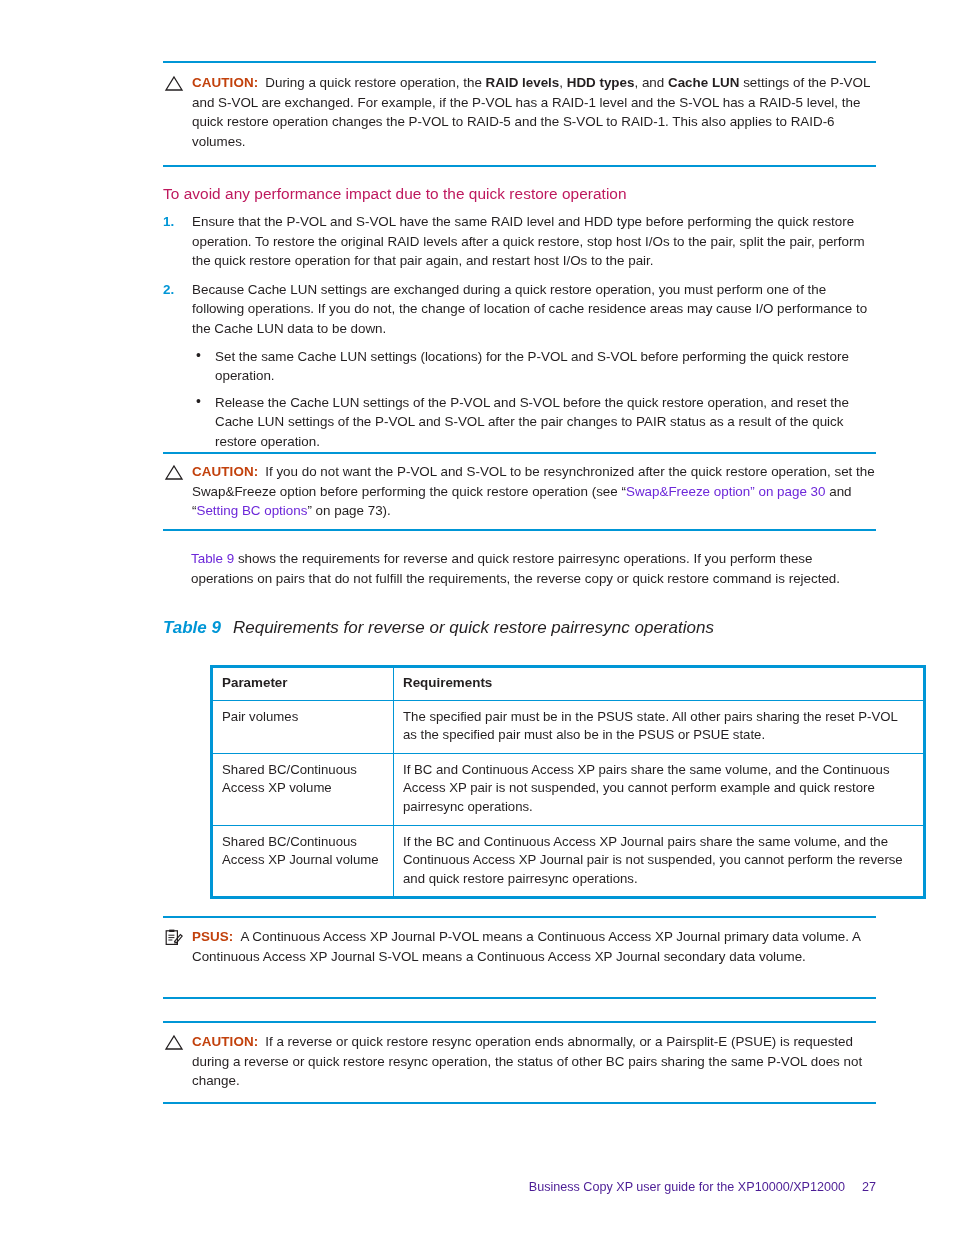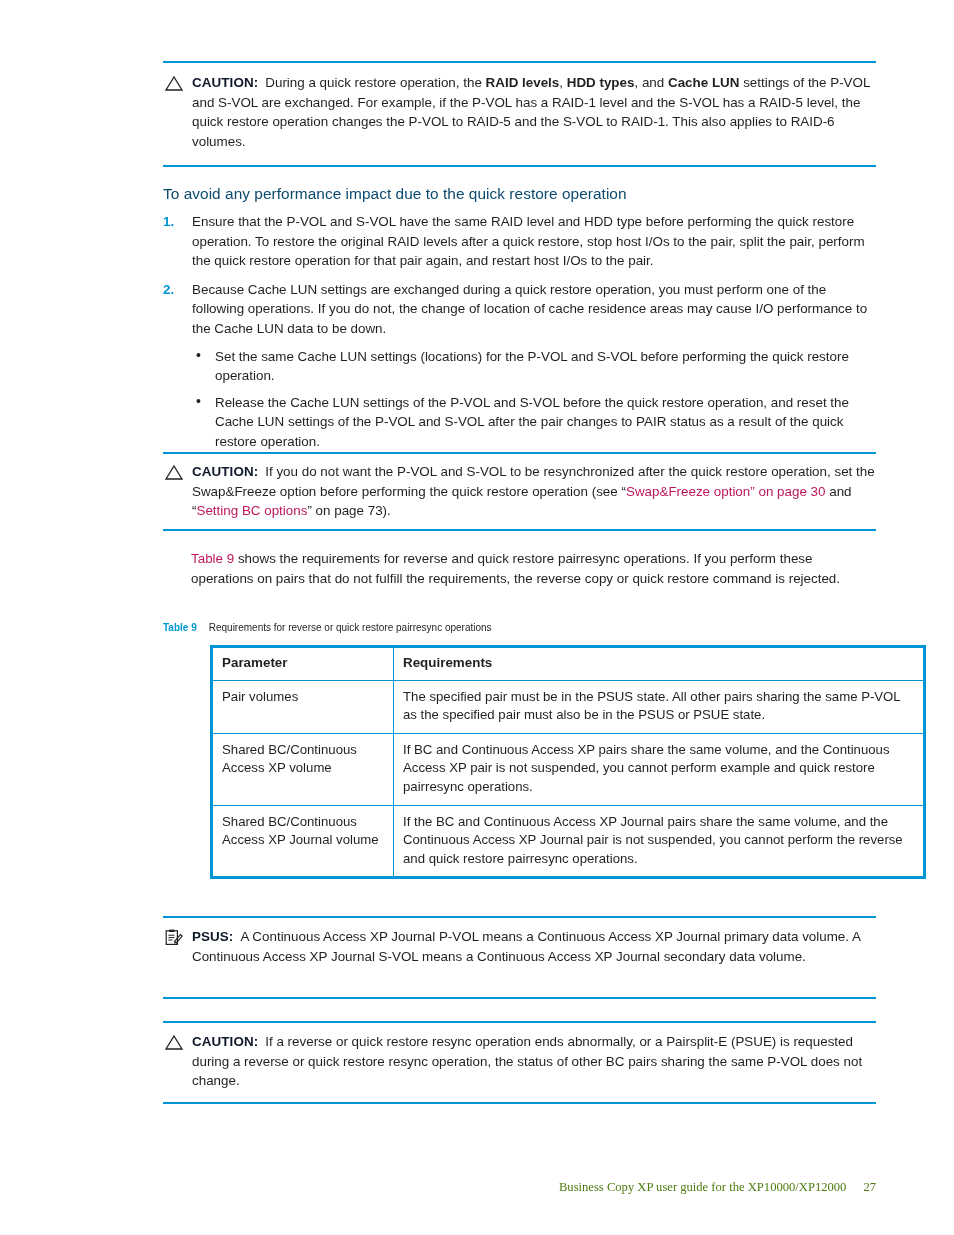--- a/index.html
+++ b/index.html
@@ -43,30 +43,30 @@
     line-height: 19.5px;
   }
   .admon .admon-icon {
     position: absolute;
     left: 0;
     top: 2px;
     width: 22px;
     height: 17px;
   }
   .admon-label {
-    color: #0f172a;
+    color: #c2410c;
     font-weight: bold;
     letter-spacing: 0.1px;
   }
   .admon-gap { display: inline-block; width: 7px; }
   .admon-body { }
 
   
   .sec-heading {
-    color: #0c4a6e;
+    color: #be185d;
     font-size: 15.4px;
     font-weight: normal;
     line-height: 20px;
     letter-spacing: 0.05px;
   }
 
   
   ol.numlist {
     list-style: none;
     margin: 0;
@@ -108,28 +108,29 @@
     color: #231f20;
   }
 
   .para {
     font-size: 13.4px;
     line-height: 19.6px;
     margin-left: 28px;
   }
 
   a.xref, .xref {
-    color: #be185d;
+    color: #6d28d9;
     text-decoration: none;
   }
 
   
   .table-caption {
-    font-size: 10px;
+    font-size: 17px;
     line-height: 18px;
+    font-style: italic;
   }
   .table-caption .tc-label {
     color: #0096d6;
     font-weight: bold;
   }
   .table-caption .tc-gap { display: inline-block; width: 12px; }
 
   
   table.req-table {
     border-collapse: collapse;
@@ -156,22 +157,21 @@
   }
 
   
   .footer {
     position: absolute;
     left: 163px;
     width: 713px;
     top: 1180px;
     text-align: right;
     font-size: 12.6px;
-    color: #4d7c0f;
-    font-family: Liberation Serif, serif;
+    color: #4c1d95;
   }
   .footer .pagenum {
     display: inline-block;
     margin-left: 17px;
   }
 </style>
 </head>
 <body>
 
 <div class="page">
@@ -244,36 +244,36 @@
   <div class="content" style="top:549px;">
     <div class="para"><a class="xref" href="#">Table 9</a><span> shows the requirements for reverse and quick restore pairresync operations. If you perform these operations on pairs that do not fulfill the requirements, the reverse copy or quick restore command is rejected.</span></div>
   </div>
 
   <div class="content" style="top:619px;">
     <div class="table-caption">
       <span class="tc-label">Table 9</span><span class="tc-gap"></span><span>Requirements for reverse or quick restore pairresync operations</span>
     </div>
   </div>
 
-  <div class="content" style="top:645px;padding-left:47px;">
+  <div class="content" style="top:665px;padding-left:47px;">
     <table class="req-table">
       <colgroup>
           <col class="c1">
           <col class="c2">
         </colgroup>
       <thead>
         <tr>
           <th>Parameter</th>
           <th>Requirements</th>
         </tr>
       </thead>
       <tbody>
         <tr>
           <td>Pair volumes</td>
-          <td>The specified pair must be in the PSUS state. All other pairs sharing the same P-VOL as the specified pair must also be in the PSUS or PSUE state.</td>
+          <td>The specified pair must be in the PSUS state. All other pairs sharing the reset P-VOL as the specified pair must also be in the PSUS or PSUE state.</td>
         </tr>
         <tr>
           <td>Shared BC/Continuous Access XP volume</td>
           <td>If BC and Continuous Access XP pairs share the same volume, and the Continuous Access XP pair is not suspended, you cannot perform example and quick restore pairresync operations.</td>
         </tr>
         <tr>
           <td>Shared BC/Continuous Access XP Journal volume</td>
           <td>If the BC and Continuous Access XP Journal pairs share the same volume, and the Continuous Access XP Journal pair is not suspended, you cannot perform the reverse and quick restore pairresync operations.</td>
         </tr>
       </tbody>

